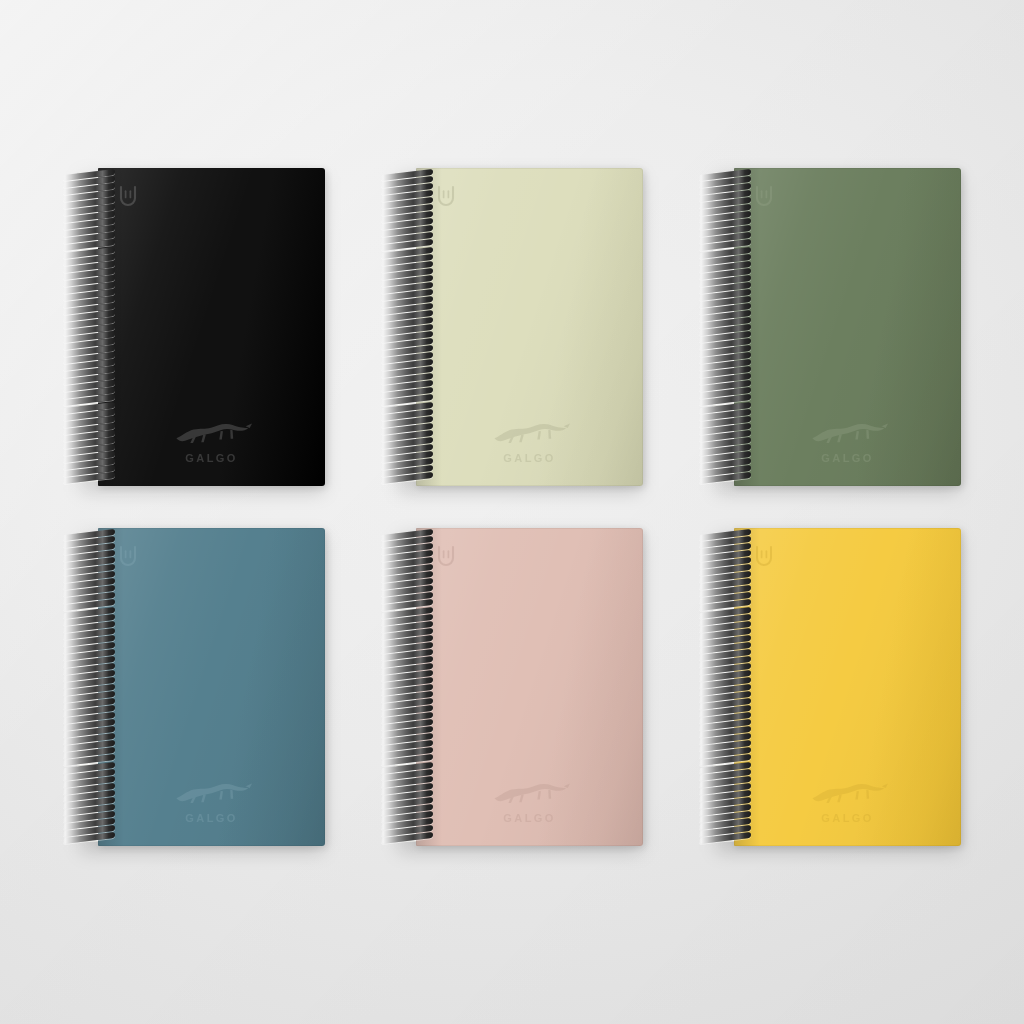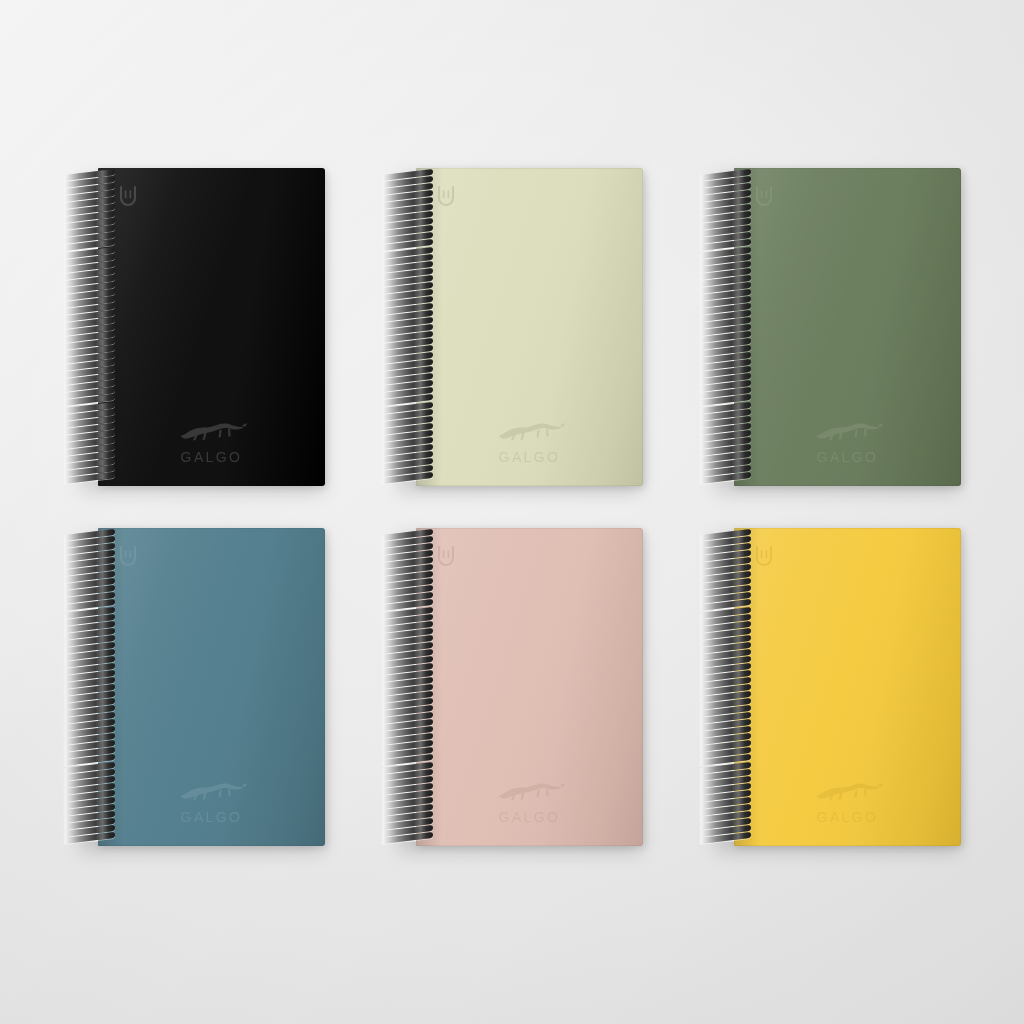--- a/index.html
+++ b/index.html
@@ -171,23 +171,23 @@
     height: 44px;
     z-index: 4;
     display: flex;
     flex-direction: column;
     align-items: center;
     justify-content: flex-end;
     opacity: .30;
   }
   .nb-emboss .horse { width: 86px; height: 26px; display: block; }
   .nb-emboss .wordmark {
-    font-size: 14px;
+    font-size: 11px;
     letter-spacing: 2.4px;
-    font-weight: 400;
+    font-weight: 700;
     line-height: 1;
     margin-top: 8px;
     user-select: none;
   }
 
   
   .tone-light .nb-mark       { opacity: .30; }
   .tone-light .nb-emboss     { opacity: .26; }
 
   

